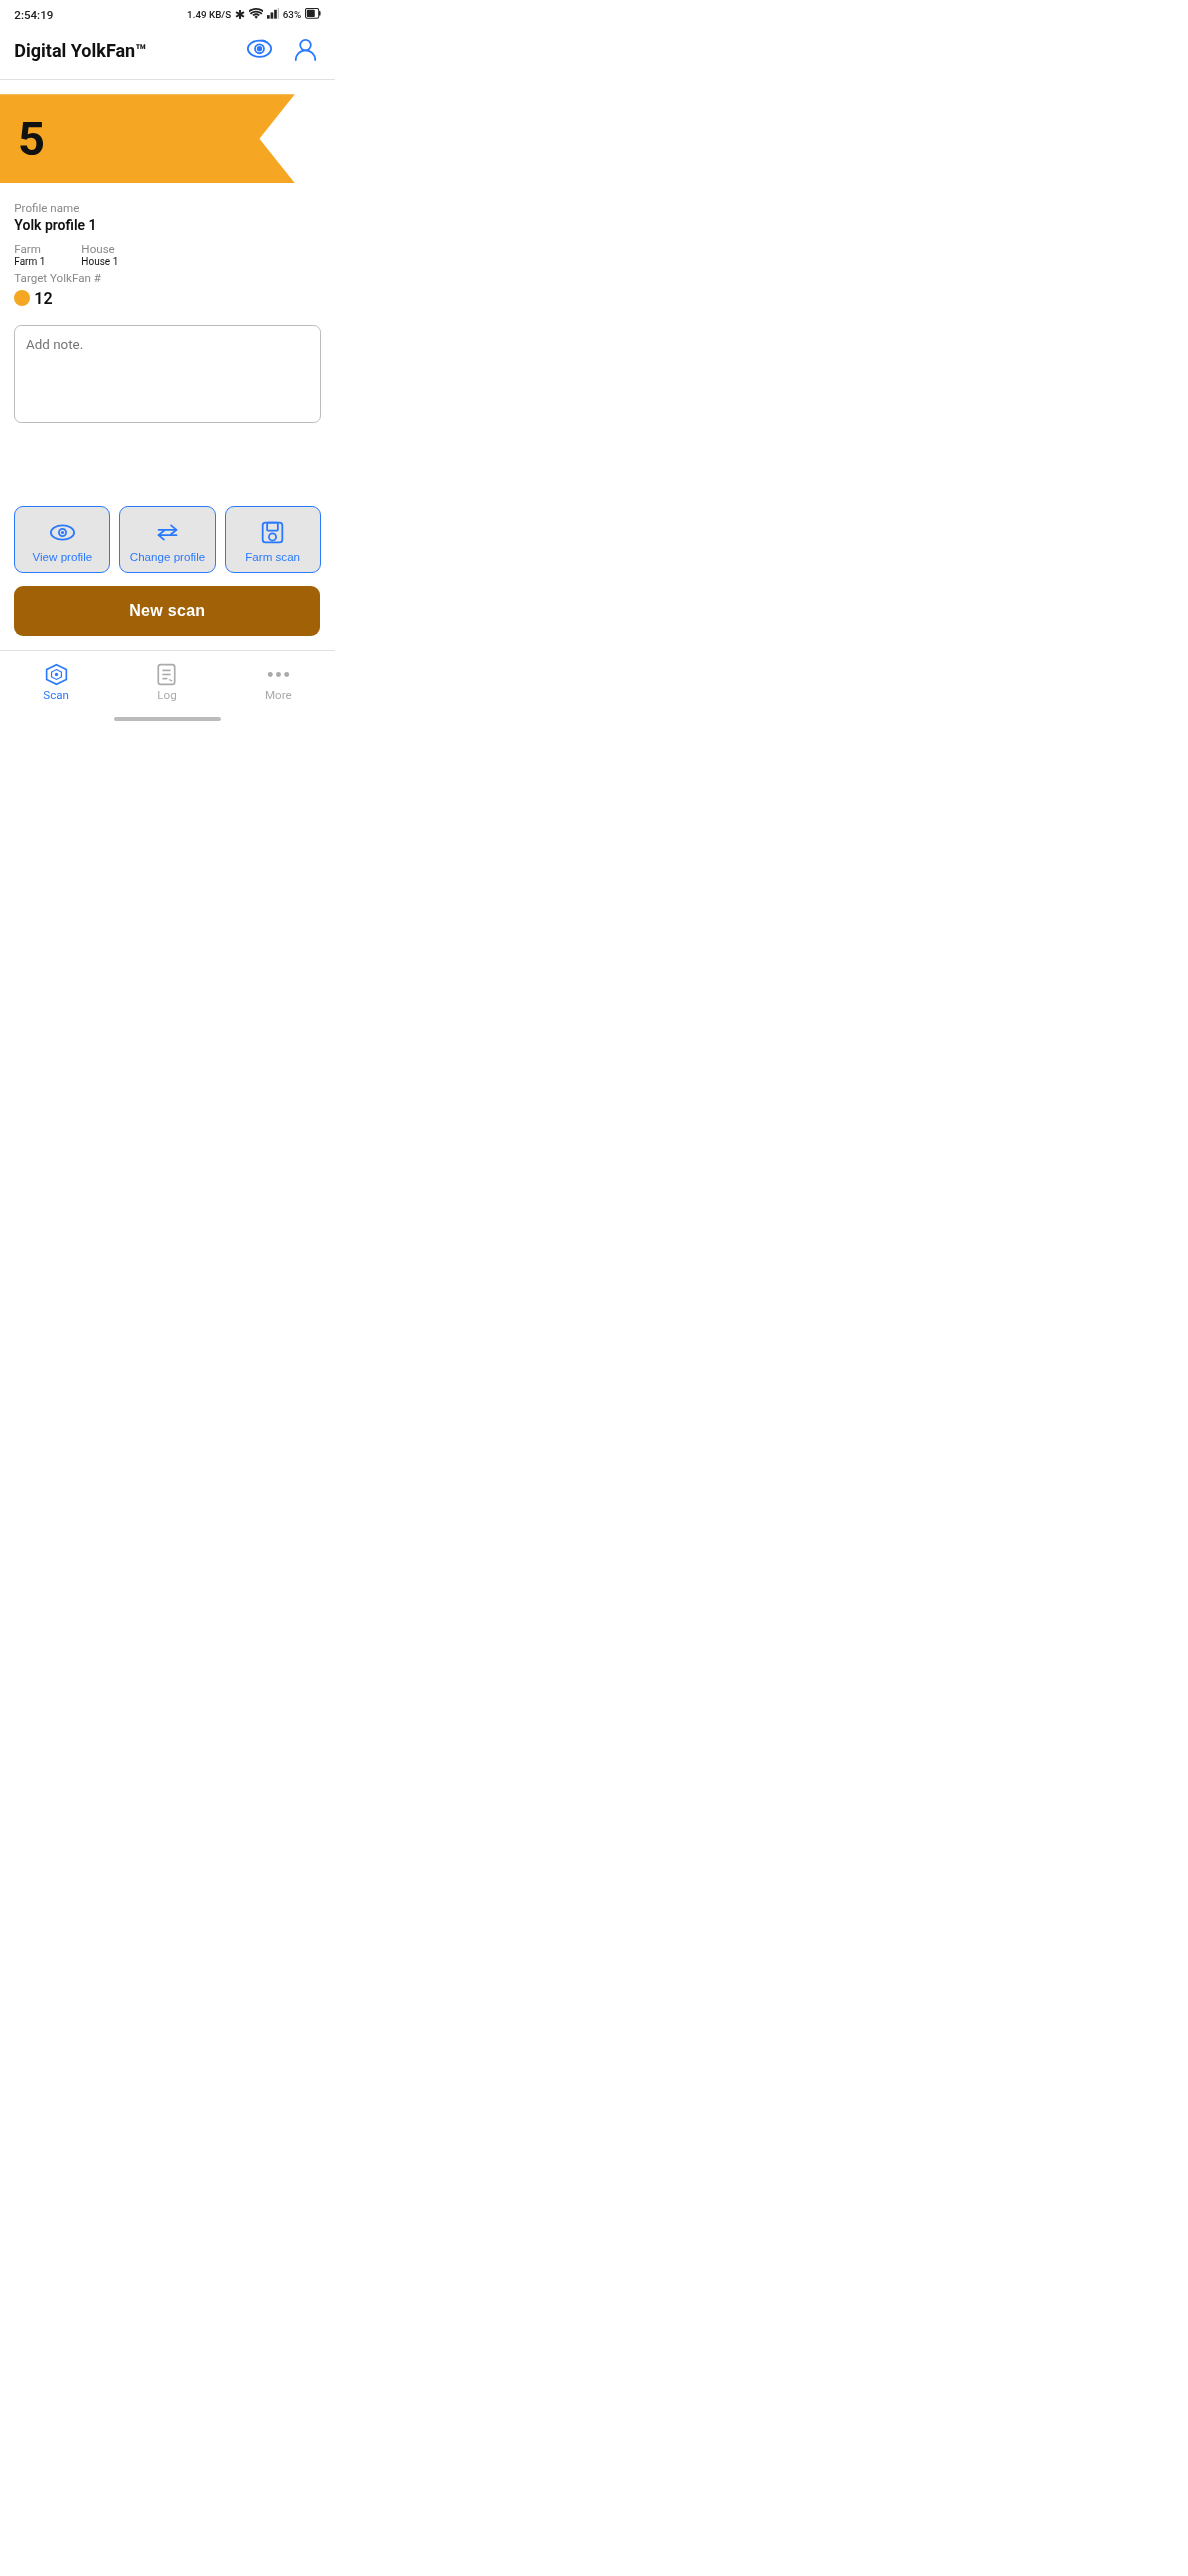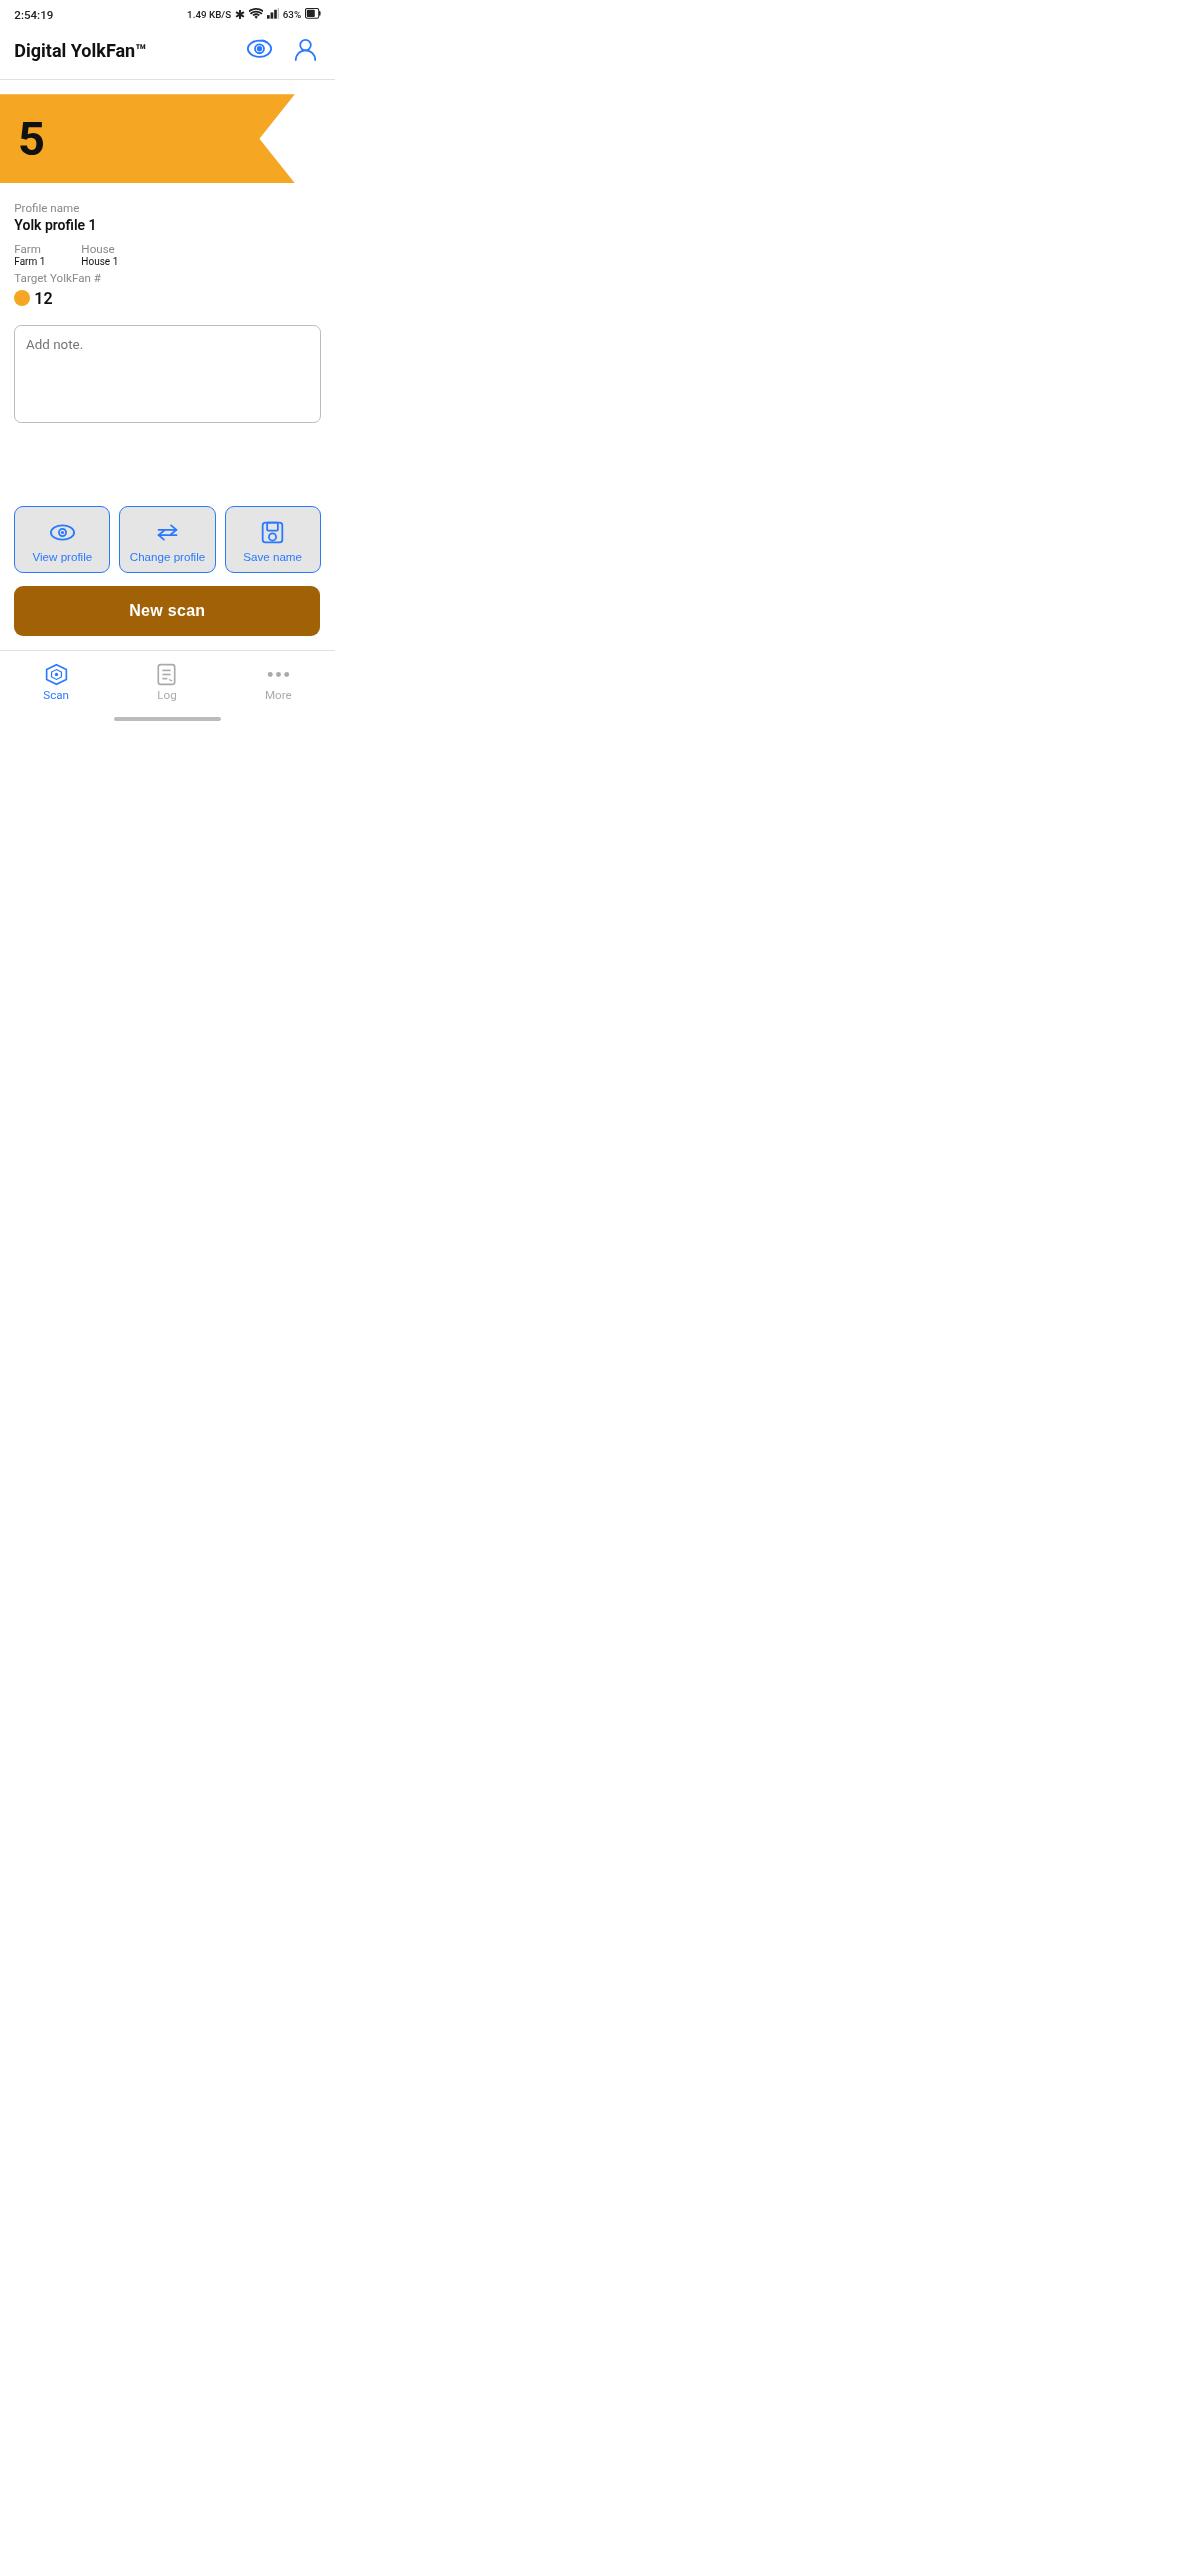--- a/index.html
+++ b/index.html
@@ -353,21 +353,21 @@
       </svg>
       <span>Change profile</span>
     </button>
 
     <button class="action-btn">
       <svg viewBox="0 0 28 28" fill="none" stroke="#2979ff" stroke-width="2">
         <rect x="3" y="3" width="22" height="22" rx="3"></rect>
         <rect x="8" y="3" width="12" height="9" rx="1"></rect>
         <circle cx="14" cy="19" r="4"></circle>
       </svg>
-      <span>Save name</span>
+      <span>Farm scan</span>
     </button>
   </div>
 
   <button class="new-scan-btn">
     <span>New scan</span>
   </button>
 
   <div class="bottom-nav">
     <div class="nav-item active">
       <svg viewBox="0 0 28 28" fill="none" stroke="#2979ff" stroke-width="2">

